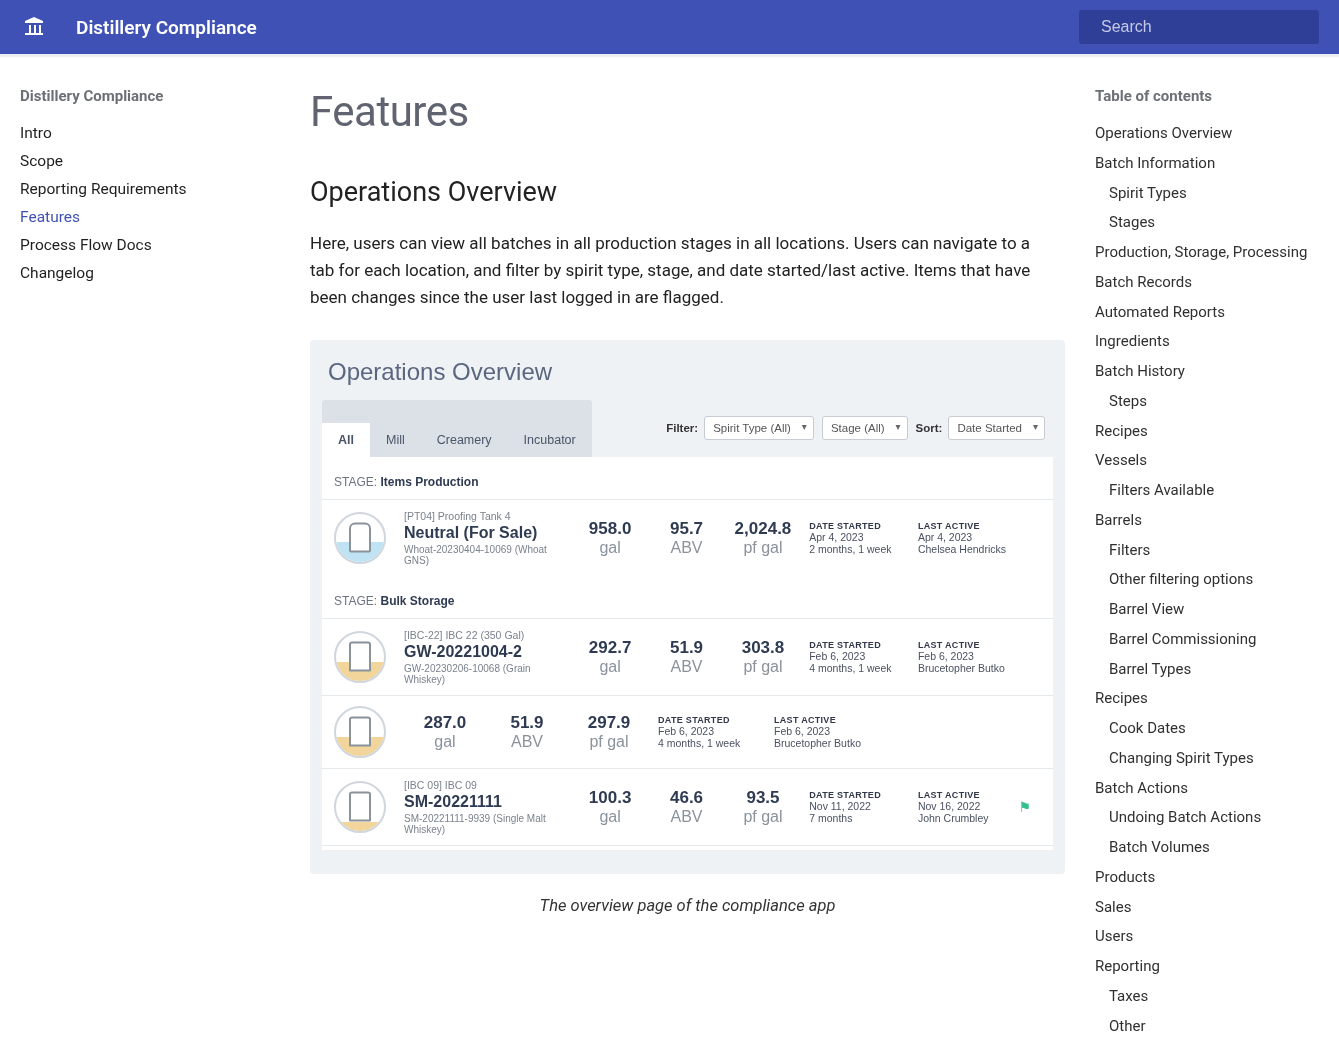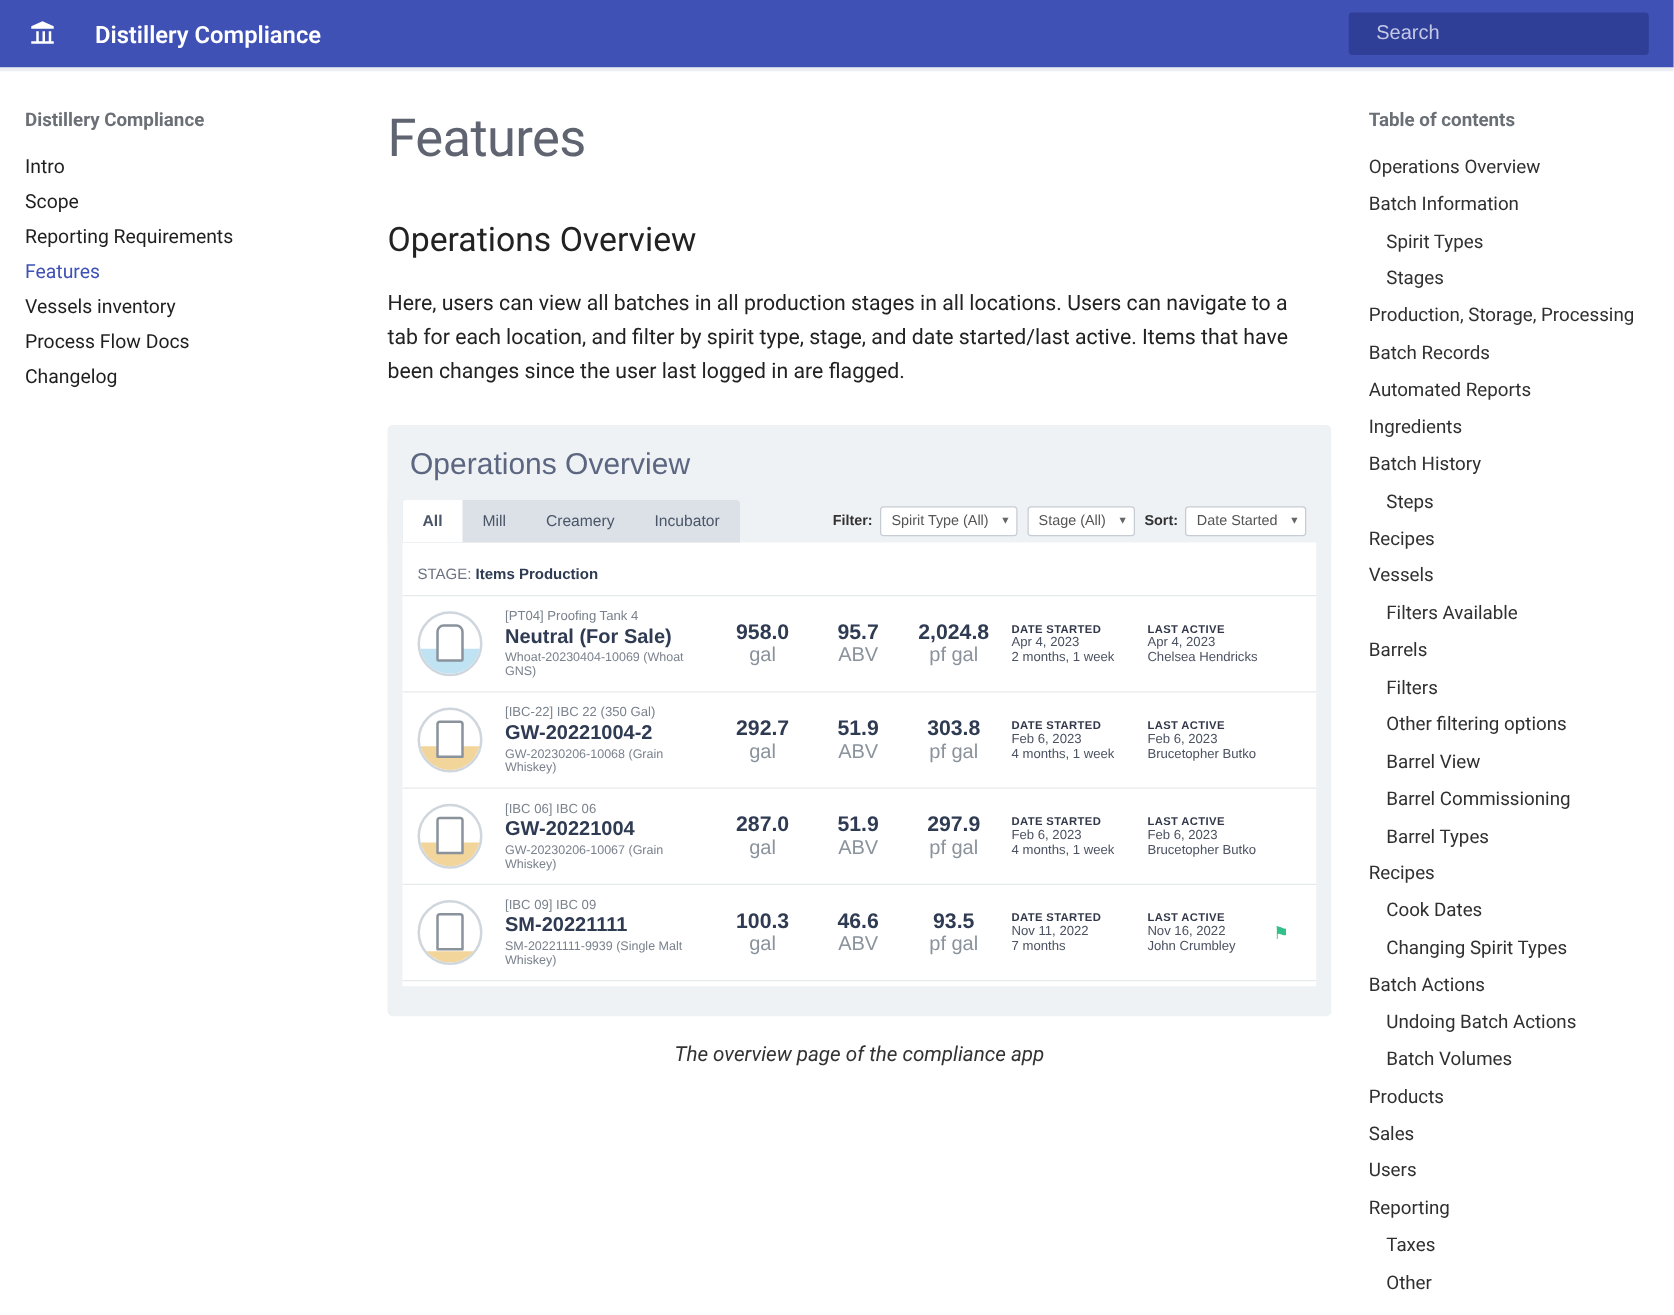--- a/index.html
+++ b/index.html
@@ -33,21 +33,21 @@
   
   .toc h4 { color: #6b6f76; font-size: 15px; font-weight: 700; margin-bottom: 14px; }
   .toc a { display: block; color: #303030; text-decoration: none; font-size: 15px; padding: 4px 0; line-height:1.45; }
   .toc a.sub { padding-left: 14px; }
 
   
   .mock { background: #eef2f4; border-radius: 4px; padding: 18px 0 24px; width: 755px; font-family: Helvetica, Arial, sans-serif; }
   .mock-title { color: #5c6680; font-size: 24px; padding: 0 18px 14px; }
   .mock-tabs { display:flex; align-items:center; background:#eef2f4; padding: 0 12px; font-size: 12.5px; color:#4a4f5a; }
   .mock-tabs .tabset { display:flex; background:#dbe1e6; border-radius:3px 3px 0 0; overflow:hidden; }
-  .mock-tabs .tab { padding:10px 16px; cursor:pointer; color:#4a5568; font-size:12.5px; }
+  .mock-tabs .tab { padding:10px 16px; cursor:pointer; color:#4a5568; font-size:12.5px;margin-top:23px; }
   .mock-tabs .tab.active { background:#fff; font-weight:600; }
   .mock-tabs .spacer { flex:1; }
   .mock-tabs label { font-weight:700; font-size:11.5px; margin-right:6px; color:#333; }
   .mock-tabs .sel { background:#fff; border:1px solid #c7ccd4; border-radius:3px; padding:5px 22px 5px 8px; font-size:11.5px; color:#555; position:relative; margin-right:8px; }
   .mock-tabs .sel::after { content:"▾"; position:absolute; right:6px; top:4px; font-size:10px; color:#666; }
 
   .mock-body { background:#fff; margin:0 12px; padding-bottom:4px; }
   .stage-label { padding:18px 12px 10px; font-size:12px; color:#6b7280; }
   .stage-label b { color:#2f3b52; }
 
@@ -102,21 +102,20 @@
 
 <div class="layout">
 
   <nav class="sidebar">
     <h4>Distillery Compliance</h4>
     <div id="sidebar-items">
         <a href="#">Intro</a>
         <a href="#">Scope</a>
         <a href="#">Reporting Requirements</a>
         <a href="#" class="active">Features</a>
-        <a href="#">Vessels inventory</a>
         <a href="#">Process Flow Docs</a>
         <a href="#">Changelog</a>
       </div>
   </nav>
 
   <main class="main">
     <h1>Features</h1>
     <h2>Operations Overview</h2>
     <p class="lead">Here, users can view all batches in all production stages in all locations. Users can navigate to a tab for each location, and filter by spirit type, stage, and date started/last active. Items that have been changes since the user last logged in are flagged.</p>
 
@@ -169,20 +168,23 @@
               <span class="v2">2 months, 1 week</span>
             </div>
             <div class="bcol meta">
               <span class="lbl">LAST ACTIVE</span>
               <span class="v1">Apr 4, 2023</span>
               <span class="v2">Chelsea Hendricks</span>
             </div>
             <div class="flagcol"></div>
           </div>
 
+        <div class="stage-label">
+          <span>STAGE:</span> <b>Bulk Storage</b>
+        </div>
         <div class="batch-row">
             <div class="vessel amber">
               <div class="fill"></div>
               <div class="tank"></div>
             </div>
             <div class="bcol info">
               <span class="sub">[IBC-22] IBC 22 (350 Gal)</span>
               <span class="name">GW-20221004-2</span>
               <span class="detail">GW-20230206-10068 (Grain Whiskey)</span>
             </div>
@@ -207,25 +209,20 @@
               <span class="lbl">LAST ACTIVE</span>
               <span class="v1">Feb 6, 2023</span>
               <span class="v2">Brucetopher Butko</span>
             </div>
             <div class="flagcol"></div>
           </div>
         <div class="batch-row">
             <div class="vessel amber">
               <div class="fill"></div>
               <div class="tank"></div>
-            </div>
-            <div class="bcol info">
-              <span class="sub">[IBC 06] IBC 06</span>
-              <span class="name">GW-20221004</span>
-              <span class="detail">GW-20230206-10067 (Grain Whiskey)</span>
             </div>
             <div class="bcol num">
               <span class="v">287.0</span>
               <span class="u">gal</span>
             </div>
             <div class="bcol num">
               <span class="v">51.9</span>
               <span class="u">ABV</span>
             </div>
             <div class="bcol num">

